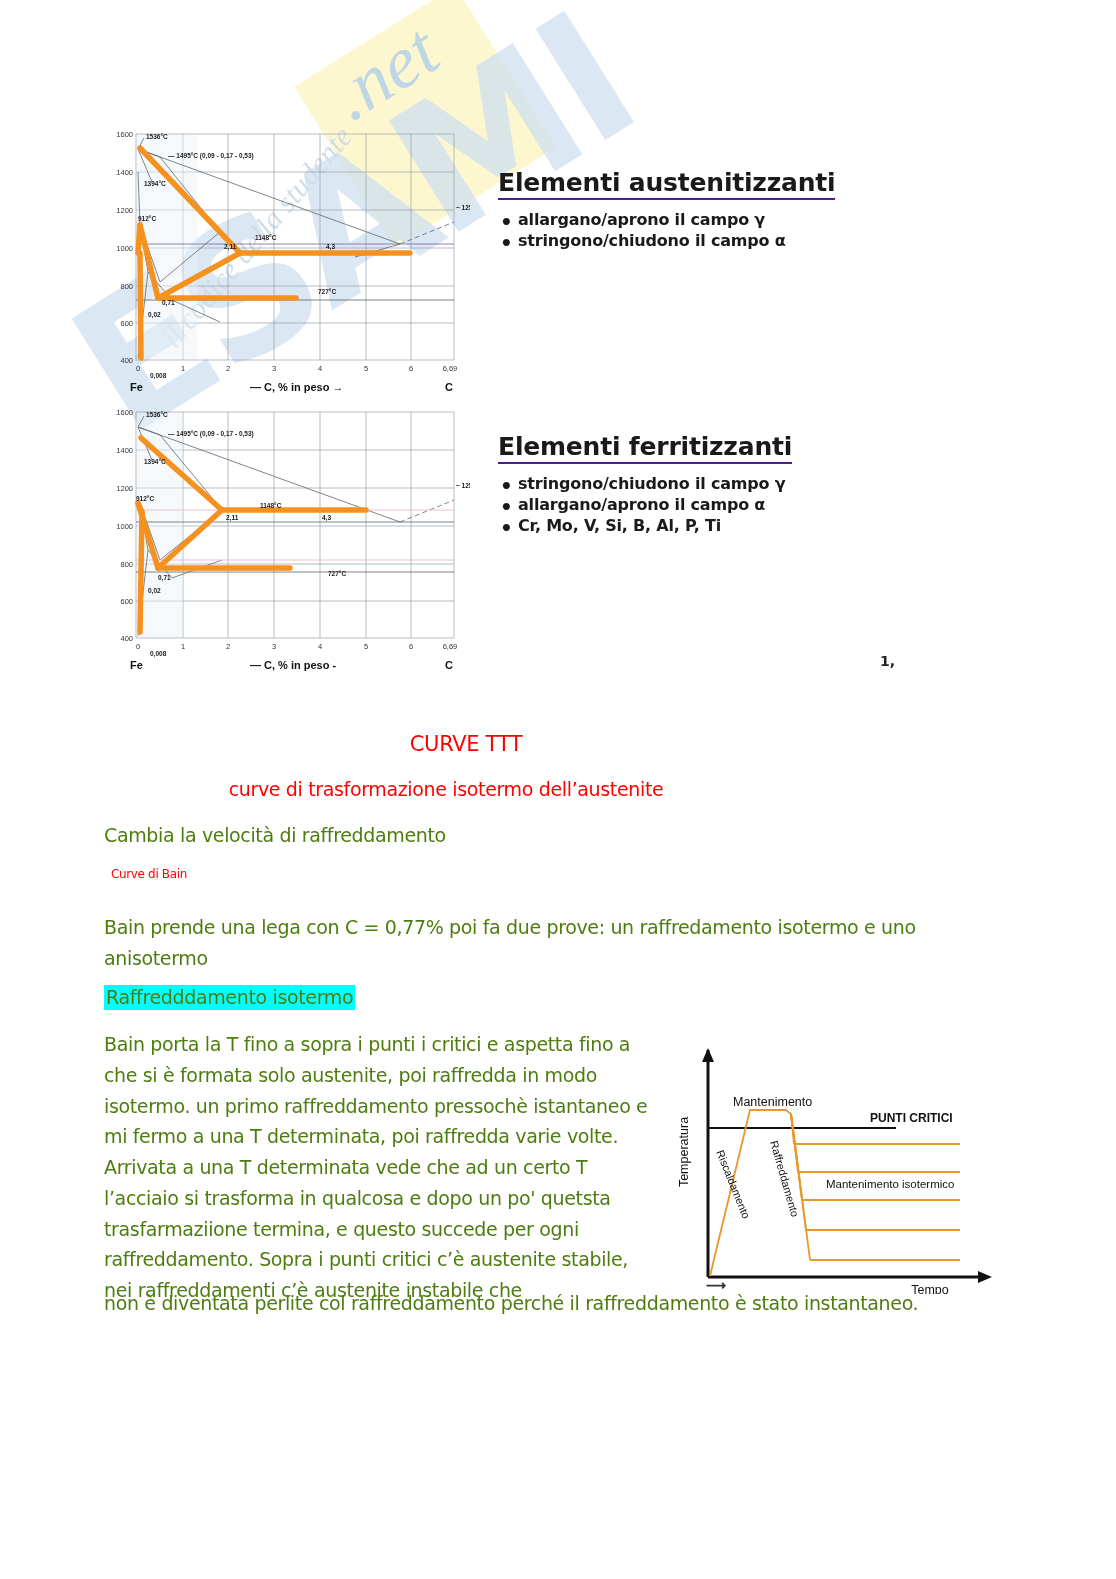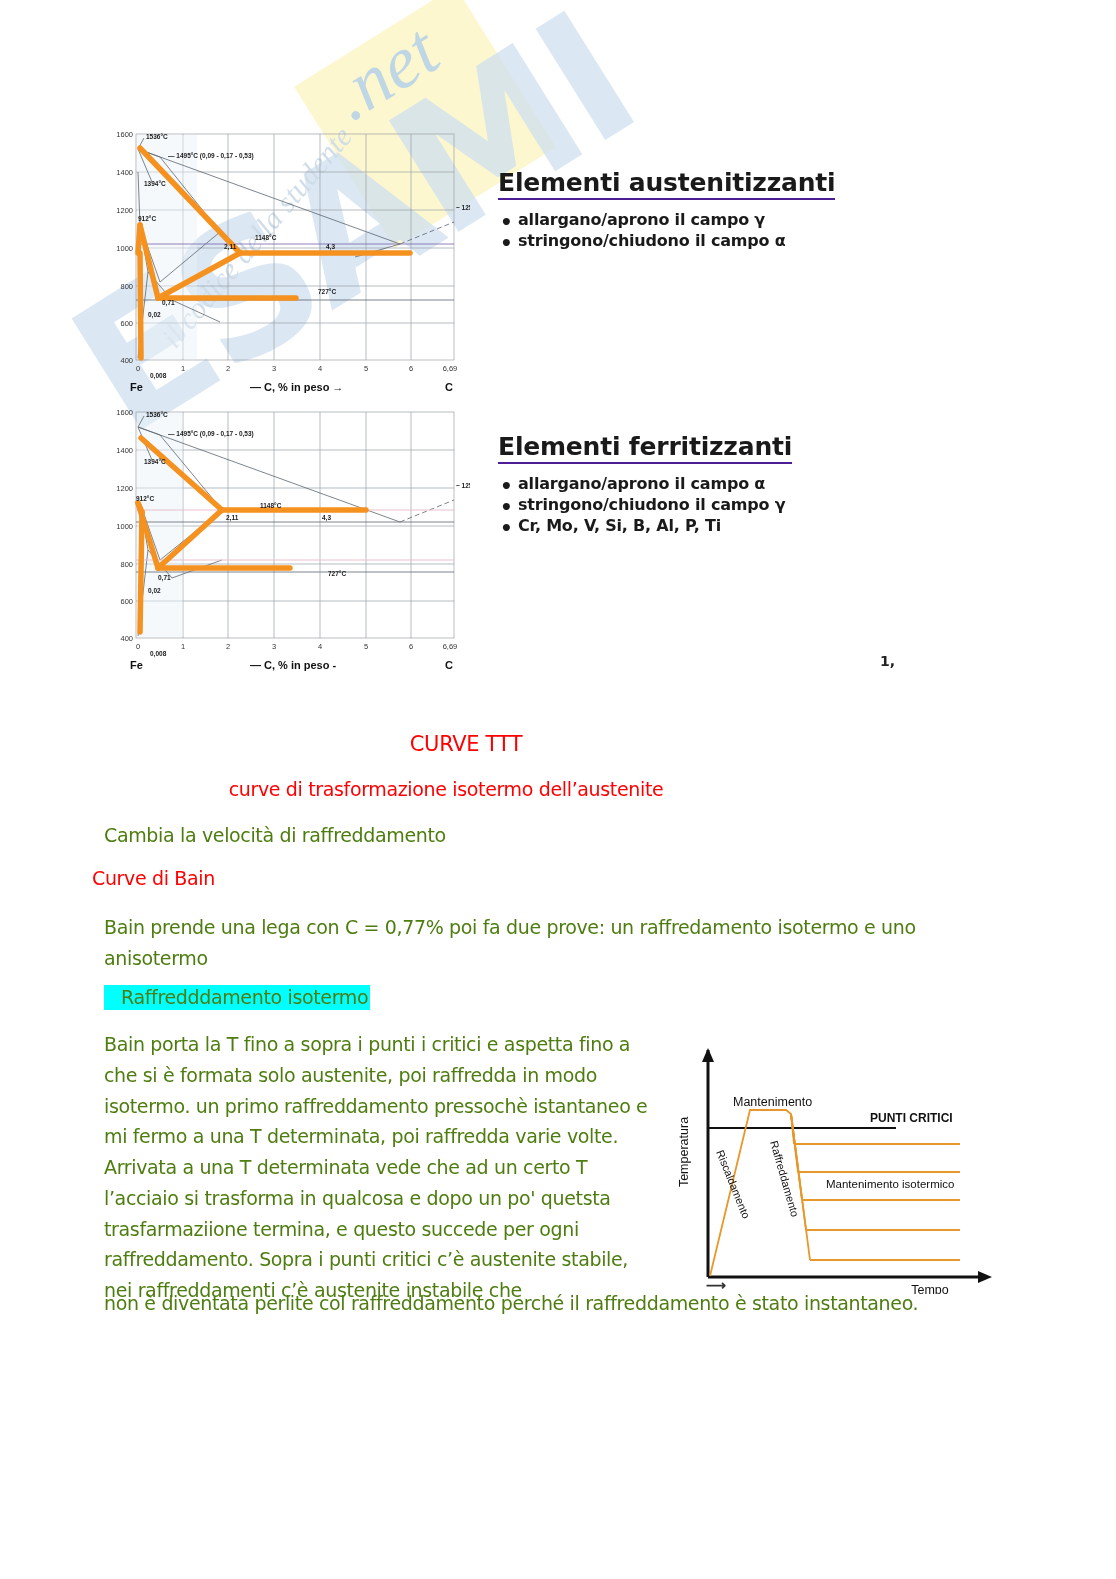--- a/index.html
+++ b/index.html
@@ -119,21 +119,21 @@
   }
   .ttl-red {
     position: absolute;
     z-index: 3;
     color: #ff0000;
     font-family: "DejaVu Sans", sans-serif;
     letter-spacing: -.35px;
   }
   .hl {
     background: #00ffff;
-    padding: 1px 2px 2px 17px;
+    padding: 1px 2px 2px 2px;
   }
   .para-left {
     width: 545px;
   }
   .para-full {
     width: 880px;
   }
 
   .small-mark {
     position: absolute;
@@ -330,35 +330,35 @@
     <text x="30" y="269">Fe</text>
     <text x="150" y="269">— C, % in peso -</text>
     <text x="345" y="269">C</text>
   </g>
 </svg>
 </div>
 
 <div class="bullets" style="left:498px; top:432px;">
   <div class="b-title">Elementi ferritizzanti</div>
   <ul>
+    <li>stringono/chiudono il campo γ</li>
     <li>allargano/aprono il campo α</li>
-    <li>stringono/chiudono il campo γ</li>
     <li>Cr, Mo, V, Si, B, Al, P, Ti</li>
   </ul>
 </div>
 
 <div class="small-mark" style="left:880px; top:653px;">1,</div>
 
 <div class="ttl-red" style="left:0px; top:732px; width:932px; text-align:center; font-size:21px;">CURVE TTT</div>
 
 <div class="ttl-red" style="left:0px; top:778px; width:892px; text-align:center; font-size:19px;">curve di trasformazione isotermo dell’austenite</div>
 
 <div class="doc-text para-full" style="left:104px; top:820px;">Cambia la velocità di raffreddamento</div>
 
-<div class="ttl-red" style="left:92px; top:867px; font-size:19px;">Curve di Bain</div>
+<div class="ttl-red" style="left:111px; top:867px; font-size:12px;">Curve di Bain</div>
 
 <div class="doc-text para-full" style="left:104px; top:912px;">Bain prende una lega con C = 0,77% poi fa due prove: un raffredamento isotermo e uno anisotermo</div>
 
 <div style="position:absolute; left:104px; top:982px; z-index:3;">
   <span class="hl doc-text" style="position:static;">Raffredddamento isotermo</span>
 </div>
 
 <div class="doc-text para-left" style="left:104px; top:1029px;">Bain porta la T fino a sopra i punti i critici e aspetta fino a che si è formata solo austenite, poi raffredda in modo isotermo. un primo raffreddamento pressochè istantaneo e mi fermo a una T determinata, poi raffredda varie volte. Arrivata a una T determinata vede che ad un certo T l’acciaio si trasforma in qualcosa e dopo un po' quetsta trasfarmaziione termina, e questo succede per ogni raffreddamento. Sopra i punti critici c’è austenite stabile, nei raffreddamenti c’è austenite instabile che</div>
 
 <div class="doc-text para-full" style="left:104px; top:1288px;">non è diventata perlite col raffreddamento perché il raffreddamento è stato instantaneo.</div>

